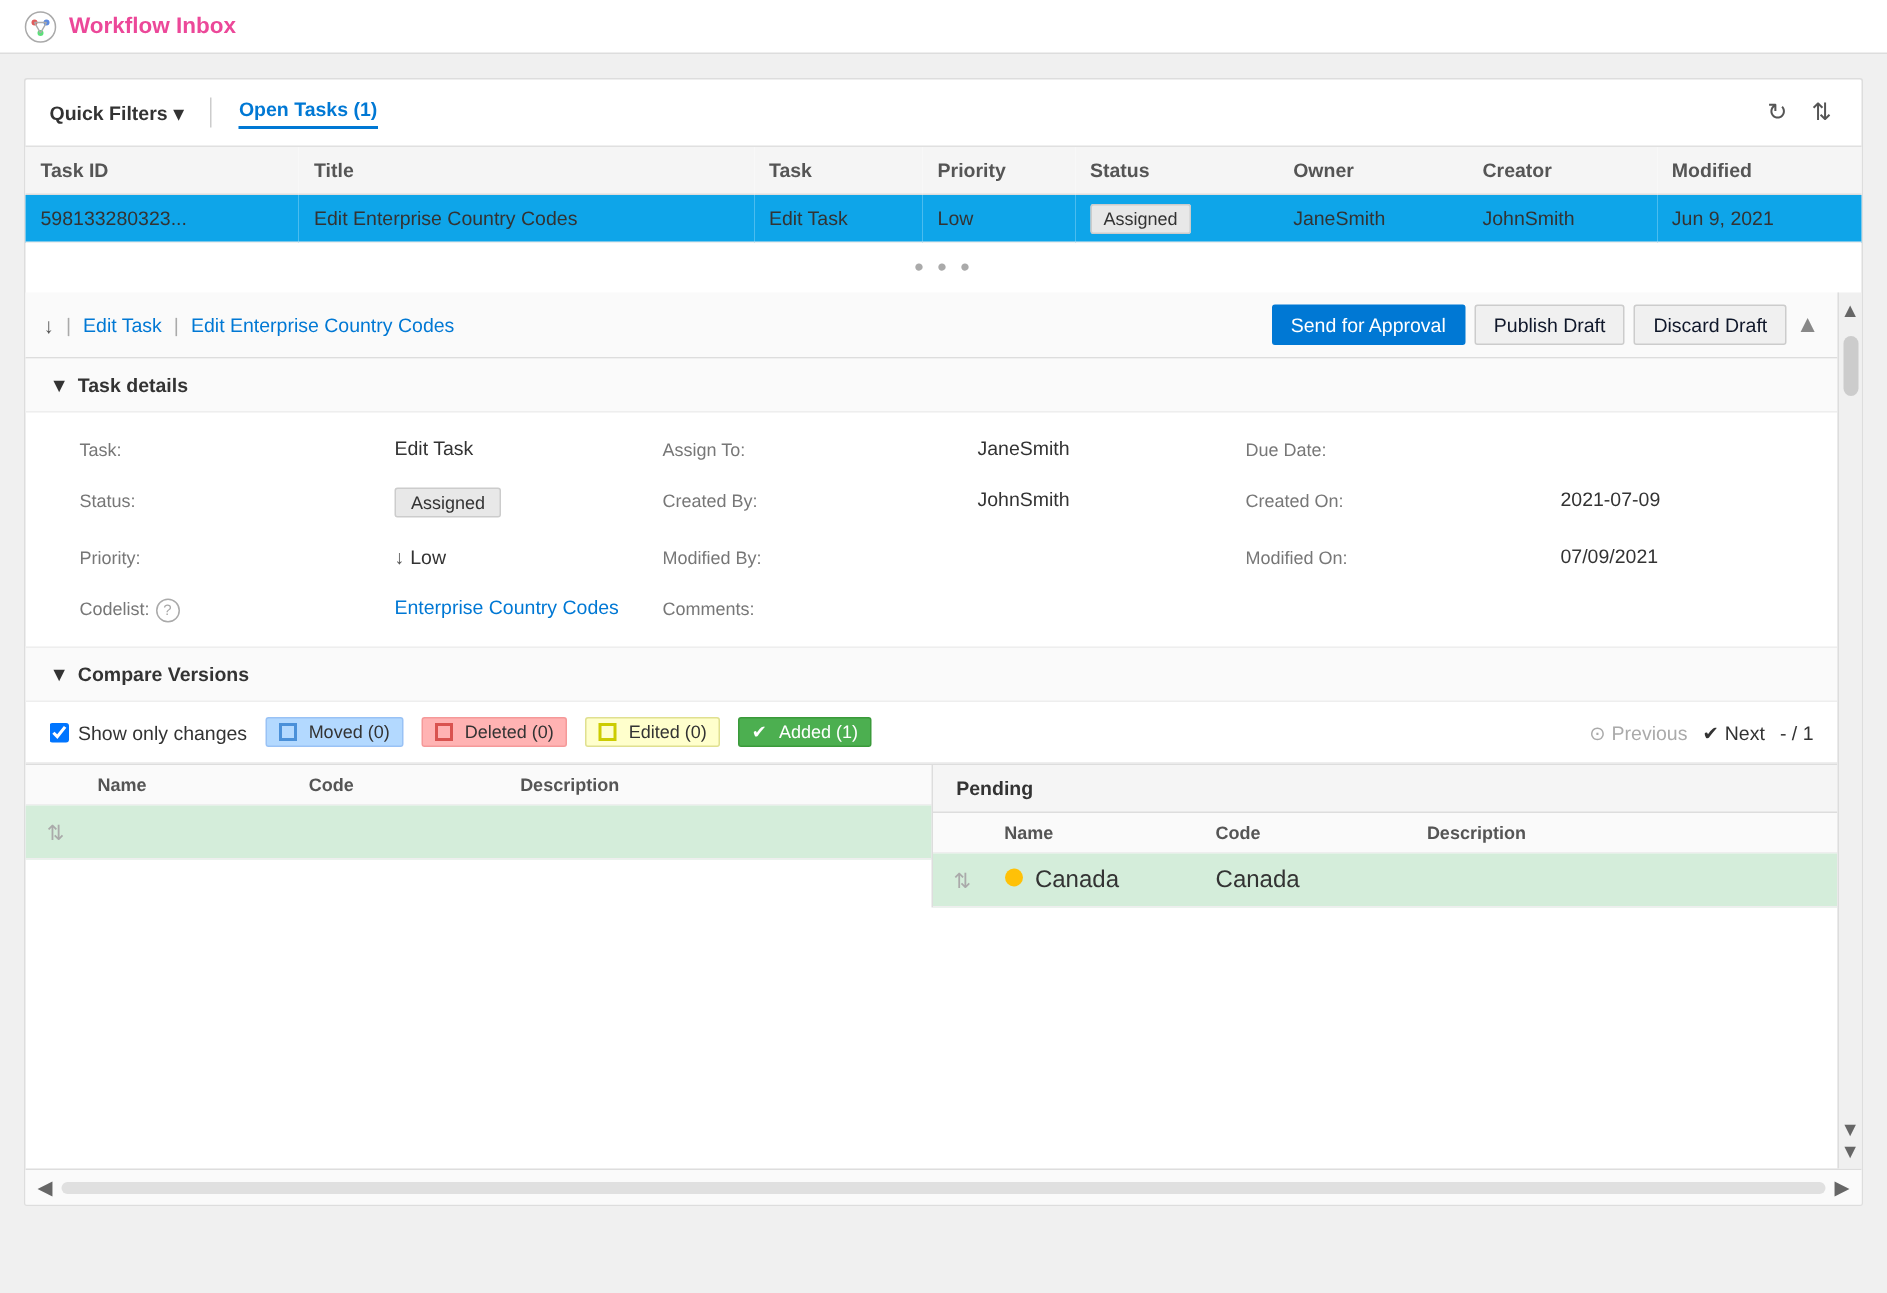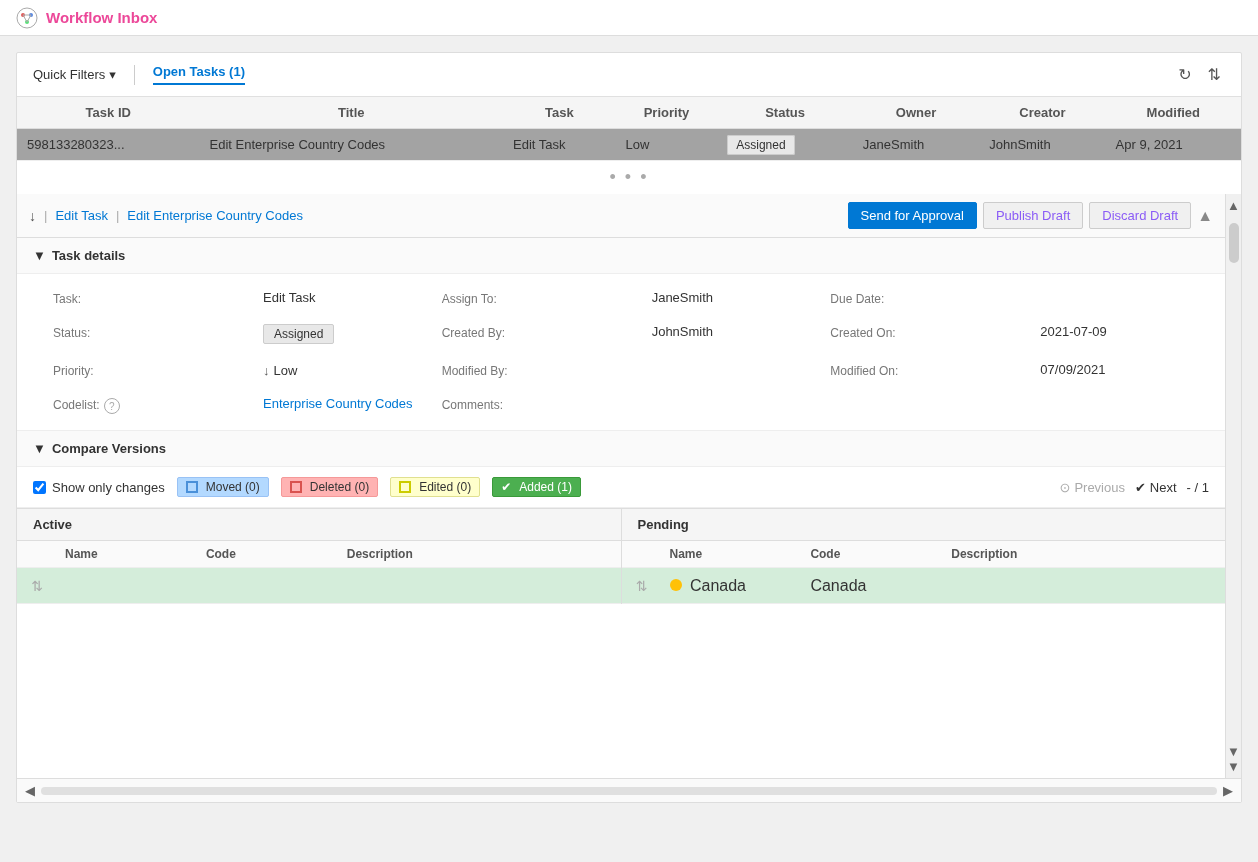--- a/index.html
+++ b/index.html
@@ -37,21 +37,21 @@
       display: flex;
       align-items: center;
       padding: 10px 16px;
       border-bottom: 1px solid #e0e0e0;
       gap: 12px;
     }
     .quick-filters {
       display: flex;
       align-items: center;
       gap: 4px;
-      font-weight: 400;
+      font-weight: 700;
       font-size: 13px;
       cursor: pointer;
     }
     .divider-v {
       width: 1px;
       height: 20px;
       background: #ccc;
       margin: 0 6px;
     }
     .tab-active {
@@ -80,31 +80,31 @@
     .task-table {
       width: 100%;
       border-collapse: collapse;
       font-size: 13px;
     }
     .task-table thead tr {
       background: #f5f5f5;
       border-bottom: 1px solid #ddd;
     }
     .task-table thead th {
-      text-align: center;
+      text-align: left;
       padding: 8px 10px;
       font-weight: 600;
       color: #555;
       white-space: nowrap;
     }
     .task-table tbody tr {
       border-bottom: 1px solid #eee;
     }
     .task-table tbody tr.selected {
-      background: #a3a3a3;
+      background: #0ea5e9;
     }
     .task-table tbody td {
       padding: 8px 10px;
       color: #333;
     }
 
     
     .dots-divider {
       text-align: center;
       padding: 6px;
@@ -150,21 +150,21 @@
       background: #0078d4;
       color: #ffffff;
       border: 1px solid #0078d4;
       padding: 5px 12px;
       cursor: pointer;
       border-radius: 2px;
       font-size: 13px;
     }
     .btn-gray {
       background: #f0f0f0;
-      color: #8b5cf6;
+      color: #0f172a;
       border: 1px solid #ccc;
       padding: 5px 12px;
       cursor: pointer;
       border-radius: 2px;
       font-size: 13px;
     }
     .scroll-up-btn {
       background: none;
       border: none;
       cursor: pointer;
@@ -458,21 +458,21 @@
         <tr class="selected">
           <td>598133280323...</td>
           <td>Edit Enterprise Country Codes</td>
           <td>Edit Task</td>
           <td>Low</td>
           <td>
             <span style="background:#e8e8e8;border:1px solid #ccc;padding:2px 8px;border-radius:2px;font-size:12px;">Assigned</span>
           </td>
           <td>JaneSmith</td>
           <td>JohnSmith</td>
-          <td>Apr 9, 2021</td>
+          <td>Jun 9, 2021</td>
         </tr>
       </tbody>
     </table>
   </div>
 
   <div class="dots-divider">• • •</div>
 
   <div class="outer-layout">
     <div class="content-area">
 
@@ -576,21 +576,20 @@
               <span>✔</span>
               <span>Next</span>
             </button>
             <span class="page-count">- / 1</span>
           </div>
         </div>
 
         <div class="compare-tables">
 
           <div class="compare-side">
-            <div class="compare-side-header">Active</div>
             <div class="compare-col-headers">
               <div class="compare-col-header"></div>
               <div class="compare-col-header">Name</div>
               <div class="compare-col-header">Code</div>
               <div class="compare-col-header">Description</div>
             </div>
 
             <div class="compare-row added">
               <div class="compare-cell drag-handle">⇅</div>
               <div class="compare-cell"></div>

